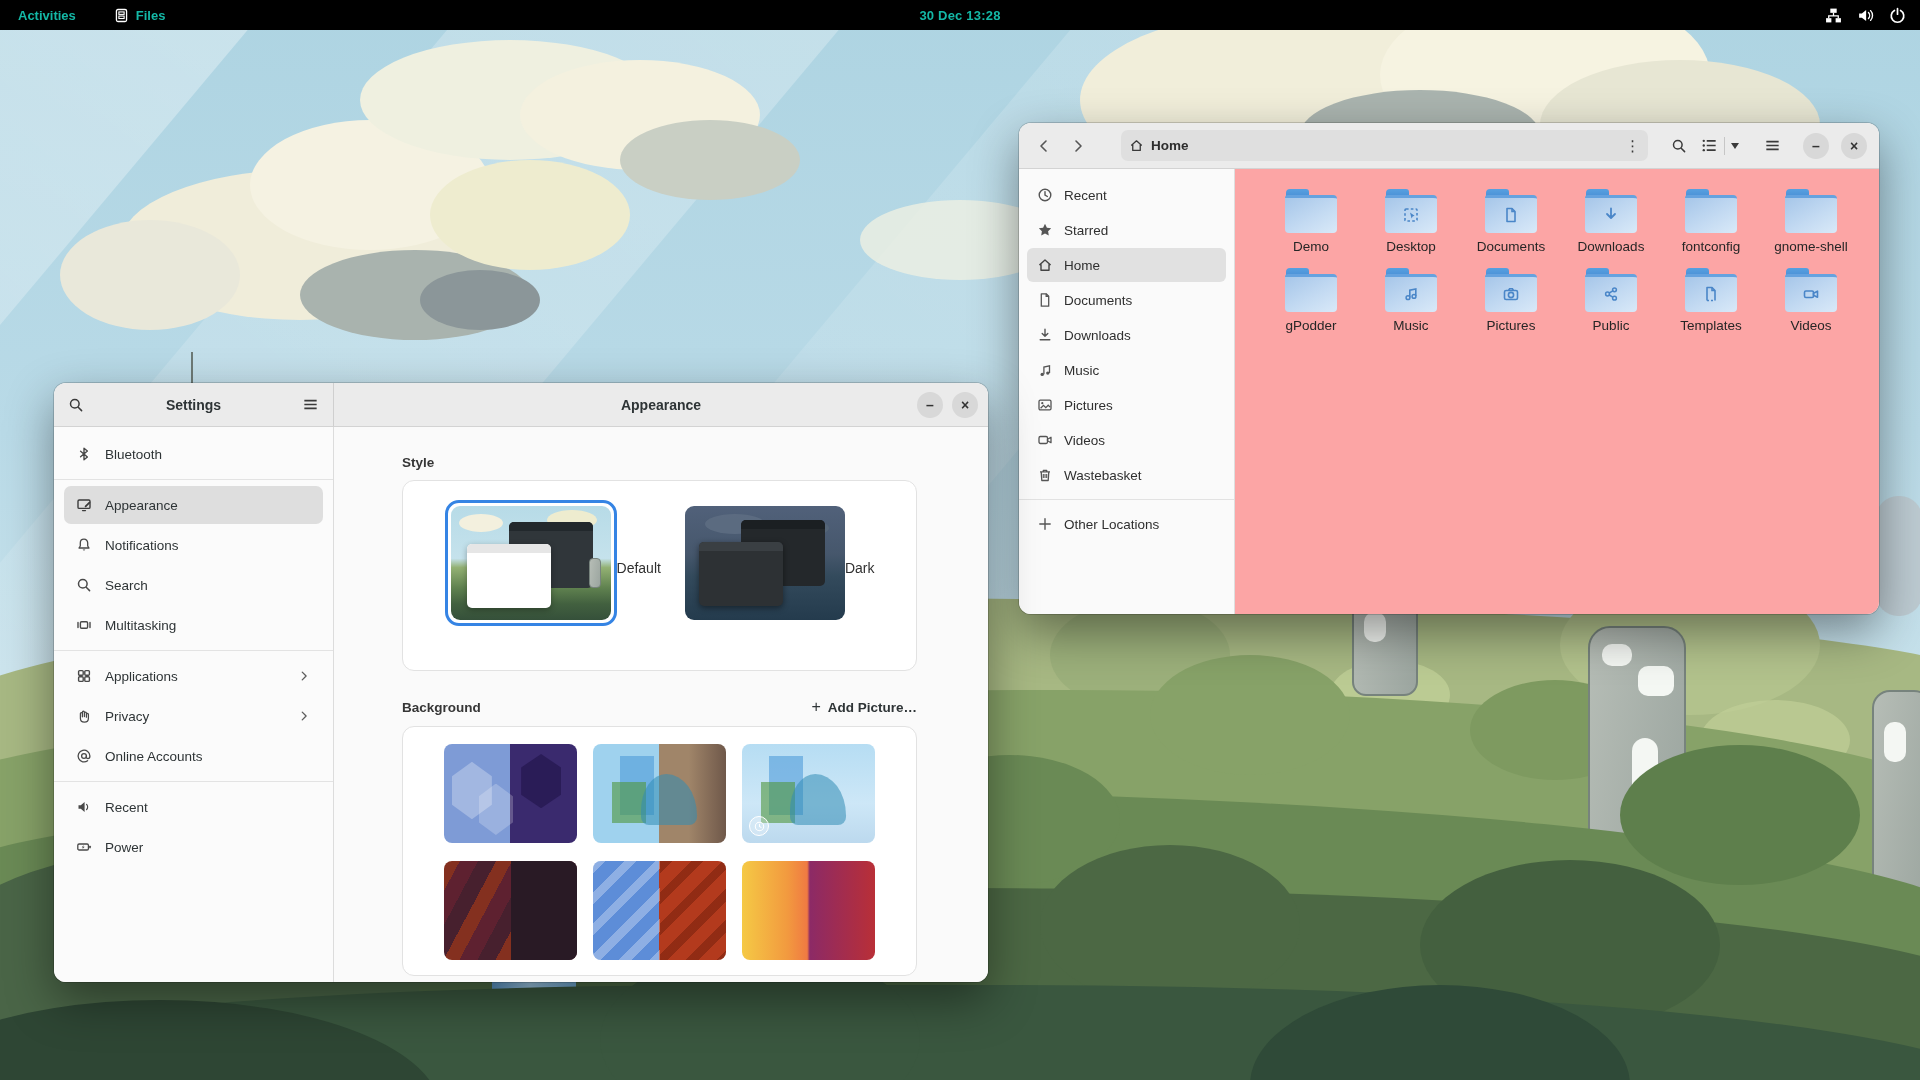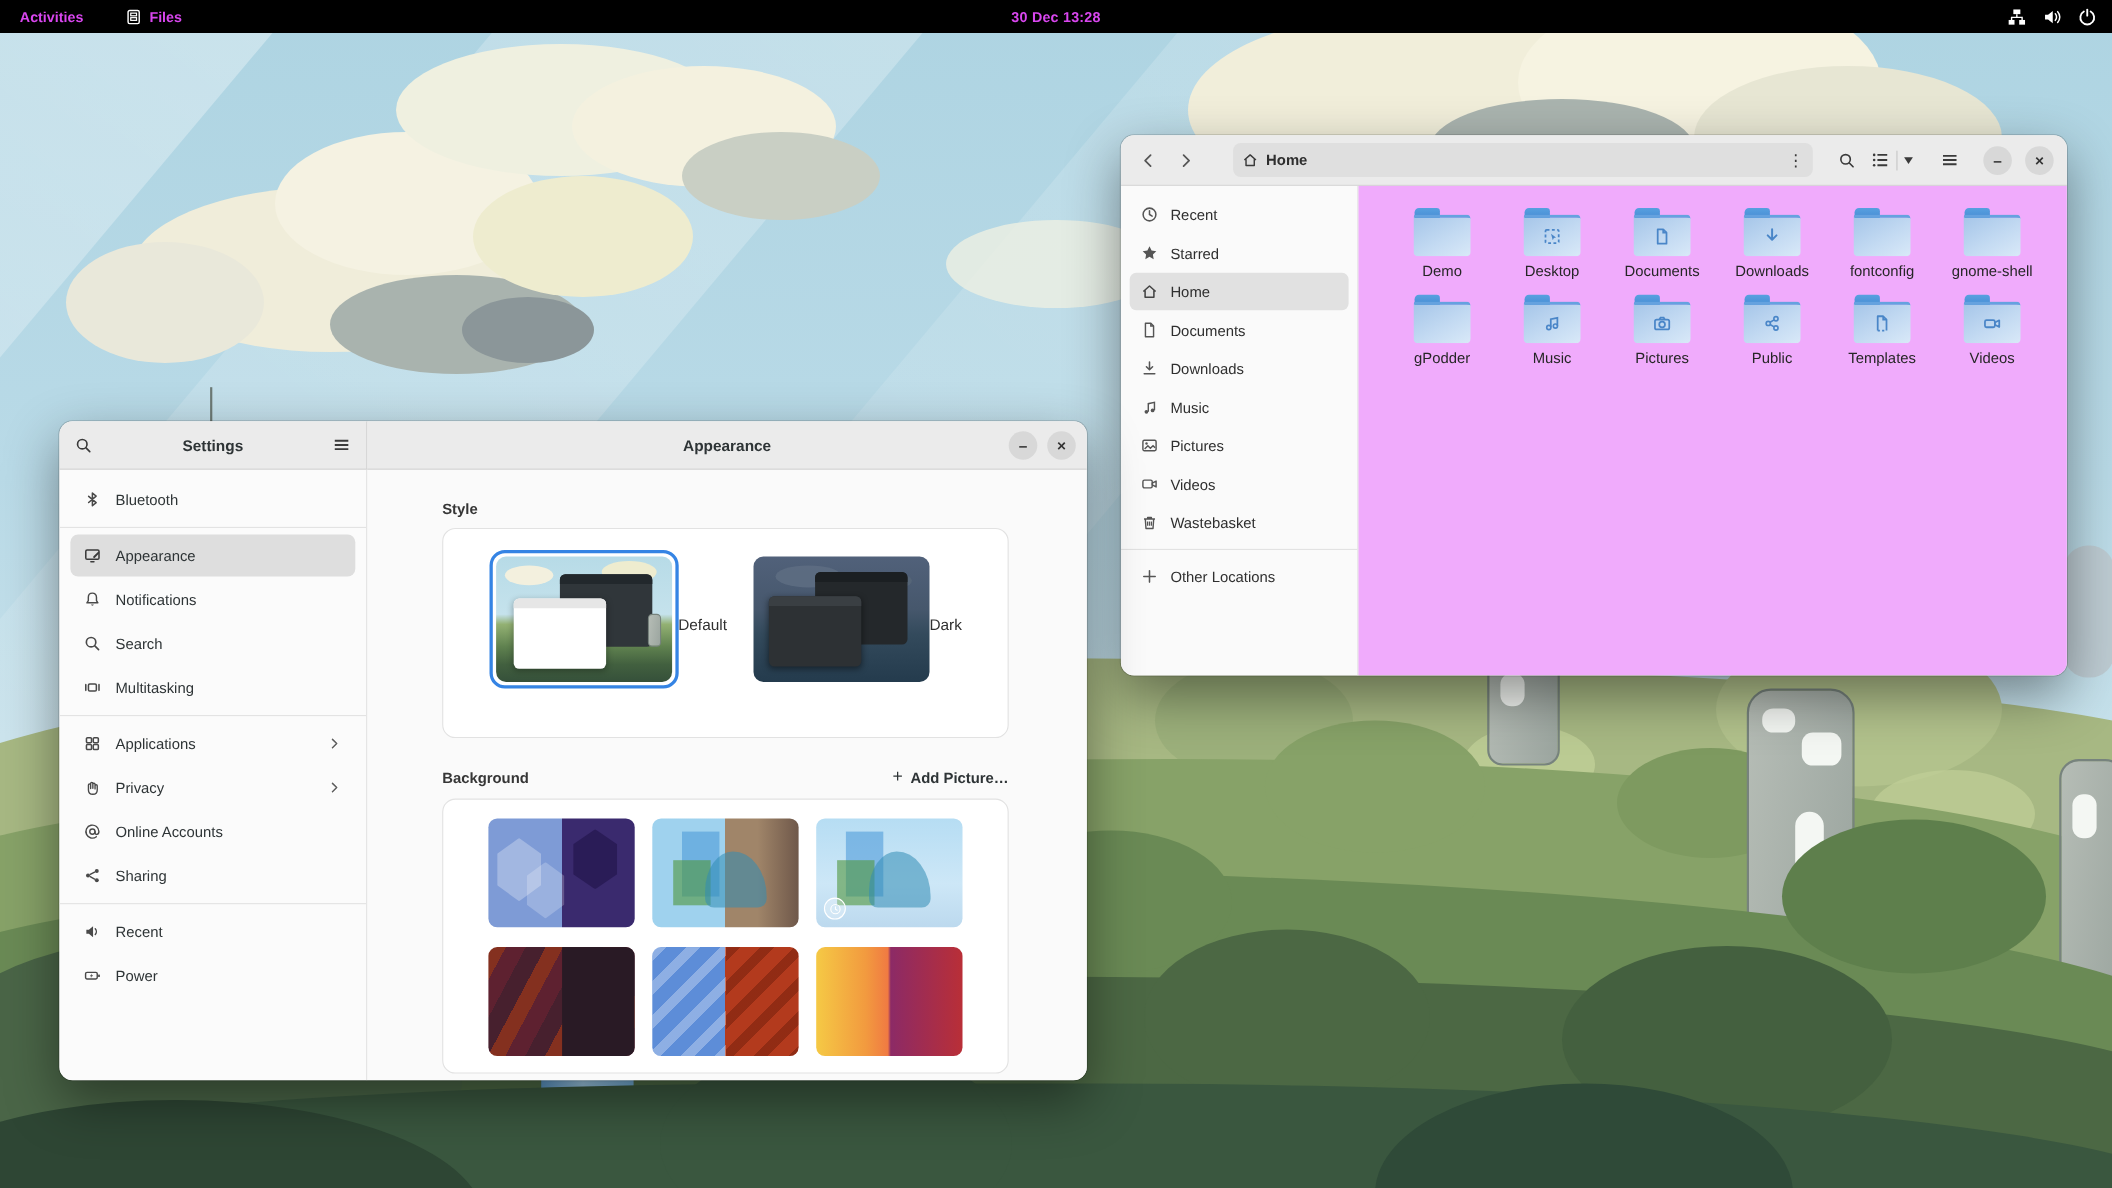--- a/index.html
+++ b/index.html
@@ -11,21 +11,21 @@
   .sky{position:absolute;inset:0;background:linear-gradient(180deg,#aed4e2 0%,#b9dae7 40%,#c6e1eb 62%)}
   .ray{position:absolute;width:230px;height:1500px;background:linear-gradient(180deg,rgba(255,255,255,.34),rgba(255,255,255,.05));transform:rotate(40deg);transform-origin:top left}
   .cloud-part{position:absolute;border-radius:50%}
   .band{position:absolute;left:-80px;right:-80px;bottom:-10px}
   .bump{position:absolute;border-radius:50%}
   .stone{position:absolute;background:linear-gradient(100deg,#b6bdb6,#9ba59f);border:2px solid #77837d;border-radius:22px}
   .stone .spot{position:absolute;background:#f4f7f3;border-radius:10px}
   .wfall{position:absolute;border-radius:10px}
 
   
-  .topbar{position:absolute;top:0;left:0;right:0;height:30px;background:#000;color:#d946ef;display:flex;align-items:center;z-index:60;font-size:13px;font-weight:700}
+  .topbar{position:absolute;top:0;left:0;right:0;height:30px;background:#000;color:#14b8a6;display:flex;align-items:center;z-index:60;font-size:13px;font-weight:700}
   .tb-left{display:flex;align-items:center;gap:38px;margin-left:18px}
   .tb-app{display:flex;align-items:center;gap:7px}
   .tb-clock{position:absolute;left:50%;transform:translateX(-50%);letter-spacing:.2px}
   .tb-right{margin-left:auto;display:flex;align-items:center;gap:15px;margin-right:14px}
   .ic{flex:none;display:block}
 
   
   .window{position:absolute;border-radius:12px;overflow:hidden;box-shadow:0 18px 48px rgba(0,0,0,.42),0 0 0 1px rgba(0,0,0,.16);z-index:20;background:#fff}
   .titlebar{background:#ebebeb;border-bottom:1px solid #d3d3d3;display:flex;align-items:center}
   .circle-btn{width:26px;height:26px;border-radius:50%;background:#d8d8d8;display:flex;align-items:center;justify-content:center;font-size:14px;font-weight:700;color:#333;flex:none}
@@ -38,21 +38,21 @@
   .pathbar .ptxt{font-size:13.5px;font-weight:700;color:#2e2e2e}
   .pathbar .kebab{margin-left:auto;font-size:15px;color:#3a3a3a;font-weight:400}
   .view-toggle{display:flex;align-items:center;height:28px;margin-left:auto;gap:0}
   .vt-sep{width:1px;height:18px;background:#c6c6c6;margin:0 6px}
   .caret{width:0;height:0;border-left:4.5px solid transparent;border-right:4.5px solid transparent;border-top:6px solid #3a3a3a}
   .files-body{flex:1;display:flex;min-height:0}
   .files-sidebar{width:216px;background:#fafafa;border-right:1px solid #dedede;padding-top:8px}
   .fs-item{height:34px;margin:1px 8px;padding:0 10px;border-radius:6px;display:flex;align-items:center;gap:11px;font-size:13.5px;color:#2f2f2f}
   .fs-item.sel{background:#e1e1e1}
   .fs-div{height:1px;background:#e2e2e2;margin:7px 0}
-  .files-content{flex:1;background:#f0abfc;padding:20px 0 0 26px}
+  .files-content{flex:1;background:#fca5a5;padding:20px 0 0 26px}
   .fgrid{display:grid;grid-template-columns:repeat(6,100px);row-gap:14px}
   .ftile{display:flex;flex-direction:column;align-items:center;width:100px}
   .folder{width:52px;height:44px;position:relative}
   .folder .tab{position:absolute;top:0;left:1px;width:23px;height:12px;background:linear-gradient(#58a0e0,#4388d1);border-radius:4px 3px 0 0}
   .folder .fbody{position:absolute;top:6px;left:0;right:0;bottom:0;background:linear-gradient(150deg,#a6c6e9 0%,#c3daf2 55%,#d9e9f8 100%);border-top:3px solid #65a2df;border-radius:3px 4px 4px 4px}
   .folder .emblem{position:absolute;left:50%;top:60%;transform:translate(-50%,-50%)}
   .fname{margin-top:6px;font-size:13.5px;color:#262626;text-align:center}
 
   
   .settings-win{left:54px;top:383px;width:934px;height:599px;display:grid;grid-template-columns:280px 1fr;grid-template-rows:44px 1fr}
@@ -531,29 +531,20 @@
           <path d="M6 3.6 10.4 8 6 12.4" stroke="#5c5c5c" stroke-width="1.5" fill="none" stroke-linecap="round" stroke-linejoin="round"></path>
         </svg>
     </div>
     <div class="ss-item">
       <svg class="ic" width="16" height="16" viewBox="0 0 16 16">
           <circle cx="8" cy="8" r="2.4" stroke="#494949" stroke-width="1.3" fill="none"></circle>
           <path d="M10.4 8v1c0 1 .6 1.6 1.5 1.6 1.2 0 2-1 2-2.6a5.9 5.9 0 1 0-2.3 4.7" stroke="#494949" stroke-width="1.3" fill="none" stroke-linecap="round"></path>
         </svg>
       <span>Online Accounts</span>
     </div>
-    <div class="ss-item">
-      <svg class="ic" width="16" height="16" viewBox="0 0 16 16">
-          <circle cx="4" cy="8" r="1.8" fill="#494949"></circle>
-          <circle cx="12" cy="3.8" r="1.8" fill="#494949"></circle>
-          <circle cx="12" cy="12.2" r="1.8" fill="#494949"></circle>
-          <path d="M5.6 7.2 10.4 4.6M5.6 8.8l4.8 2.6" stroke="#494949" stroke-width="1.3"></path>
-        </svg>
-      <span>Sharing</span>
-    </div>
     <div class="ss-div"></div>
     <div class="ss-item">
       <svg class="ic" width="16" height="16" viewBox="0 0 16 16">
           <path d="M2.5 6.2h2.3L8.6 3v10L4.8 9.8H2.5z" fill="#494949"></path>
           <path d="M10.6 5.4c1.3 1.4 1.3 3.8 0 5.2" stroke="#494949" stroke-width="1.3" fill="none" stroke-linecap="round"></path>
         </svg>
       <span>Recent</span>
     </div>
     <div class="ss-item">
       <svg class="ic" width="16" height="16" viewBox="0 0 16 16">

